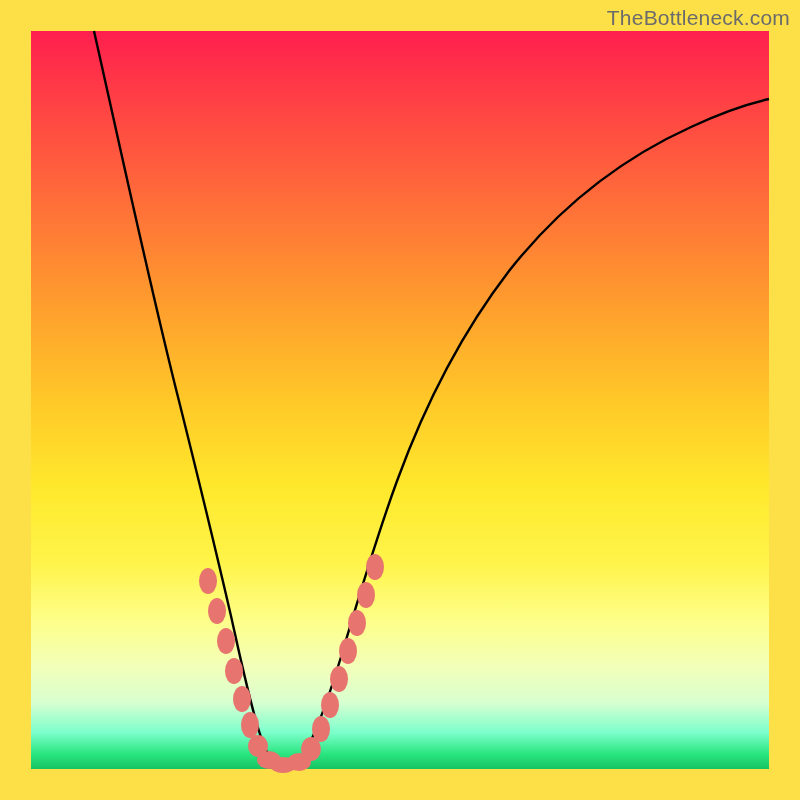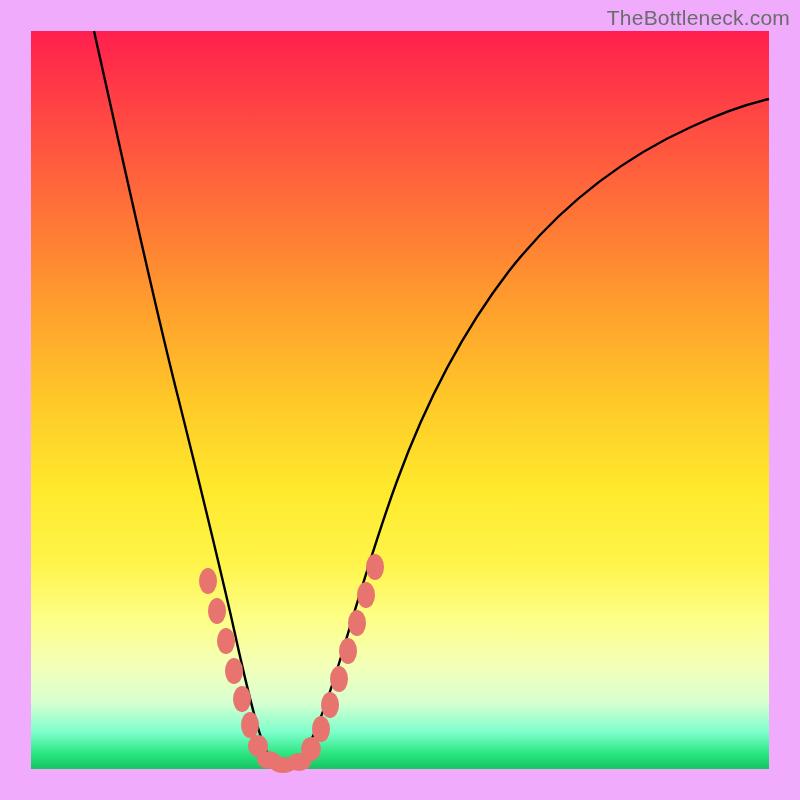--- a/index.html
+++ b/index.html
@@ -10,21 +10,21 @@
     background: #000;
     overflow: hidden;
     font-family: Arial, Helvetica, sans-serif;
   }
   .frame {
     position: absolute;
     left: 0;
     top: 0;
     width: 800px;
     height: 800px;
-    background: #f0abfc;
+    background: #fde047;
   }
   .plot-area {
     position: absolute;
     left: 31px;
     top: 31px;
     width: 738px;
     height: 738px;
     background: linear-gradient(to bottom,
       #ff1f4e 0%,
       #ff3b46 8%,

